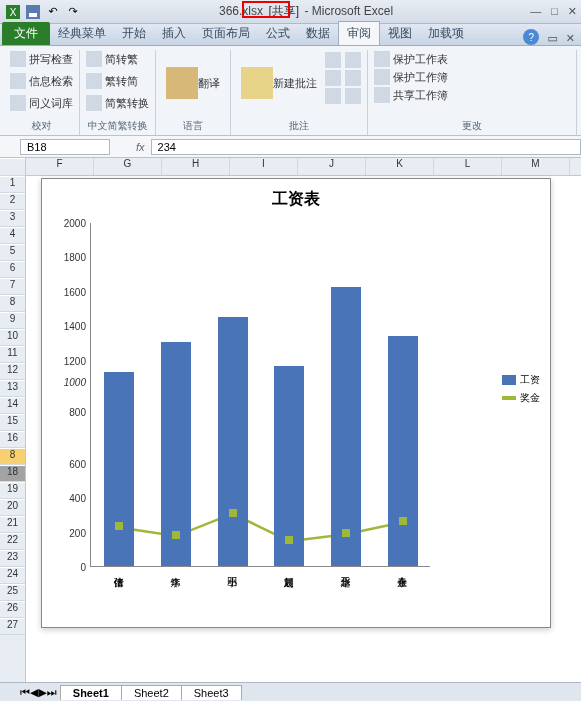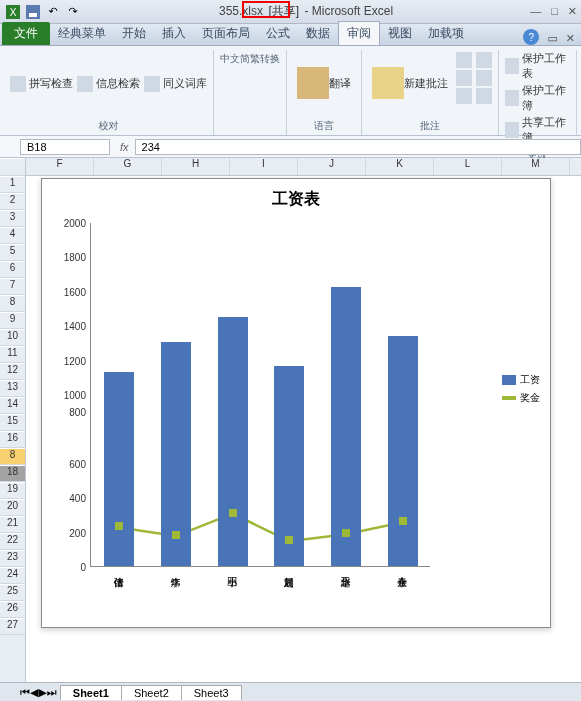--- a/index.html
+++ b/index.html
@@ -19,21 +19,21 @@
 .win-sm { display: flex; gap: 8px; padding-right: 6px; color: #555; }
 .ribbon { background: #f1f4f9; border-bottom: 1px solid #b8c2d2; padding: 4px 4px 0; display: flex; height: 90px; }
 .grp { border-right: 1px solid #c8d0dc; padding: 0 6px; display: flex; flex-direction: column; }
 .grp-body { flex: 1; display: flex; gap: 4px; }
 .grp-label { text-align: center; font-size: 10px; color: #567; padding: 2px 0; }
 .rbtn { display: flex; align-items: center; gap: 3px; font-size: 11px; color: #333; padding: 1px 0; }
 .ricon { width: 16px; height: 16px; background: #d0d8e4; display: inline-block; }
 .bigbtn { display: flex; flex-direction: row; align-items: center; padding: 2px 4px; font-size: 11px; color: #333; }
 .bigicon { width: 32px; height: 32px; background: #d8b878; margin-bottom: 2px; }
 .namebox-row { display: flex; height: 22px; border-bottom: 1px solid #b8c2d2; align-items: center; background: #f4f6fa; }
-.namebox { width: 90px; border: 1px solid #b0b8c4; background: #fff; padding: 1px 6px; margin: 0 4px 0 20px; font-size: 11px; }
+.namebox { width: 90px; border: 1px solid #b0b8c4; background: #fff; padding: 1px 6px; margin: 0 20px 0 20px; font-size: 11px; }
 .fx { padding: 0 6px; font-style: italic; color: #666; }
 .formula { flex: 1; border: 1px solid #b0b8c4; background: #fff; padding: 1px 6px; font-size: 11px; }
 .sheet { display: flex; height: 524px; }
 .row-hdrs { width: 26px; background: #e8edf4; border-right: 1px solid #c0c8d4; }
 .rh { height: 17px; text-align: center; font-size: 10px; color: #333; border-bottom: 1px solid #d0d8e0; border-top: 1px solid #fff; }
 .rh.sel { background: #a3a3a3; }
 .rh.mark { background: #f8d070; }
 .grid { flex: 1; position: relative; }
 .col-hdrs { display: flex; height: 18px; background: #e8edf4; border-bottom: 1px solid #c0c8d4; }
 .ch { width: 68px; text-align: center; font-size: 10px; color: #333; border-right: 1px solid #d0d8e0; }
@@ -71,21 +71,21 @@
     <span class="qat-icon">
         <svg width="14" height="14">
           <rect width="14" height="14" fill="#5a7ab0"></rect>
           <rect x="3" y="8" width="8" height="4" fill="#fff"></rect>
         </svg>
       </span>
     <span class="qat-icon">↶</span>
     <span class="qat-icon">↷</span>
   </div>
   <div class="title">
-    <span>355.xlsx</span>
+    <span>366.xlsx</span>
     <span class="shared-tag">[共享]</span>
     <span>- Microsoft Excel</span>
   </div>
   <div class="win-btns">
     <span>—</span>
     <span>□</span>
     <span>✕</span>
   </div>
 </div>
 
@@ -102,37 +102,51 @@
   <div class="tab">加载项</div>
   <div class="help-q">?</div>
   <div class="win-sm">
     <span>▭</span>
     <span>✕</span>
   </div>
 </div>
 
 <div class="ribbon">
   <div class="grp">
-    <div class="grp-body" style="">
+    <div class="grp-body" style="flex-direction:column">
       <div class="rbtn">
           <span class="ricon"></span>
           <span>拼写检查</span>
         </div>
       <div class="rbtn">
           <span class="ricon"></span>
           <span>信息检索</span>
         </div>
       <div class="rbtn">
           <span class="ricon"></span>
           <span>同义词库</span>
         </div>
     </div>
     <div class="grp-label">校对</div>
   </div>
   <div class="grp">
+    <div class="grp-body" style="flex-direction:column">
+      <div class="rbtn">
+          <span class="ricon"></span>
+          <span>简转繁</span>
+        </div>
+      <div class="rbtn">
+          <span class="ricon"></span>
+          <span>繁转简</span>
+        </div>
+      <div class="rbtn">
+          <span class="ricon"></span>
+          <span>简繁转换</span>
+        </div>
+    </div>
     <div class="grp-label">中文简繁转换</div>
   </div>
   <div class="grp">
     <div class="grp-body">
         <div class="bigbtn">
           <div class="bigicon"></div>
           <span>翻译</span>
         </div>
       </div>
     <div class="grp-label">语言</div>
@@ -227,21 +241,21 @@
       </div>
     <div class="cells" id="cells">
       <div class="chart">
         <div class="chart-title">工资表</div>
         <div class="yaxis" id="yaxis">
             <div class="ytick" style="top: 350px;">0</div>
             <div class="ytick" style="top: 315.6px;">200</div>
             <div class="ytick" style="top: 281.2px;">400</div>
             <div class="ytick" style="top: 246.8px;">600</div>
             <div class="ytick" style="top: 195px;">800</div>
-            <div class="ytick" style="top: 178px;">1000</div>
+            <div class="ytick" style="top: 165px; font-style: italic;">1000</div>
             <div class="ytick" style="top: 143.6px;">1200</div>
             <div class="ytick" style="top: 109.2px;">1400</div>
             <div class="ytick" style="top: 74.8px;">1600</div>
             <div class="ytick" style="top: 40.4px;">1800</div>
             <div class="ytick" style="top: 6px;">2000</div>
           </div>
         <div class="plot" id="plot">
           <svg id="linesvg" width="340" height="344" style="position:absolute;top:0;left:0">
               <path d="M28.333333333333332,304.44 L85,313.04 L141.66666666666666,290.68 L198.33333333333331,318.2 L255,311.32 L311.66666666666663,299.28" stroke="#9eb838" stroke-width="2.5" fill="none"></path>
             </svg>

